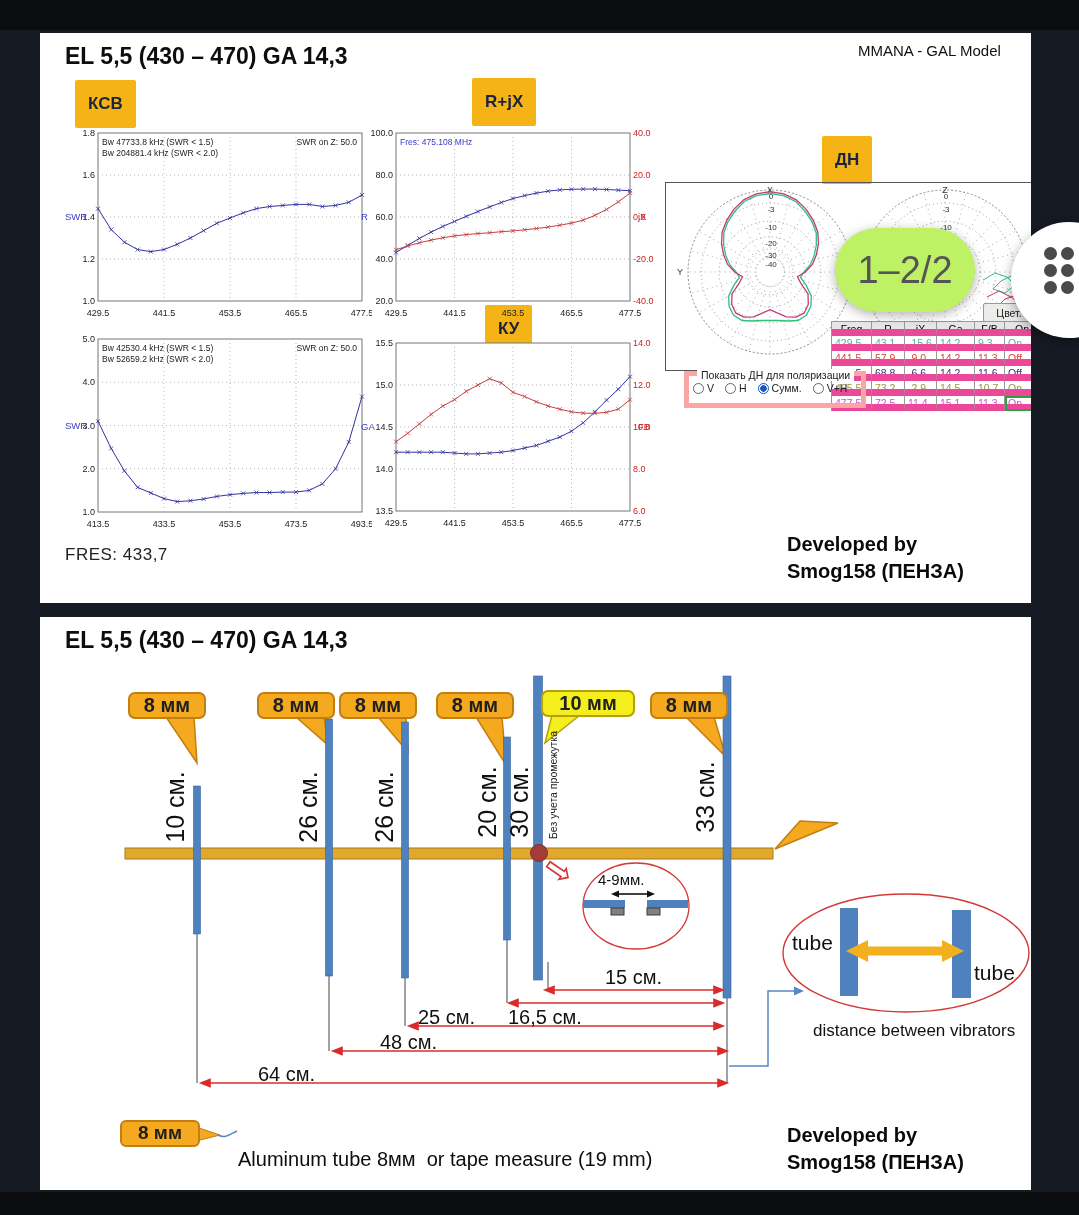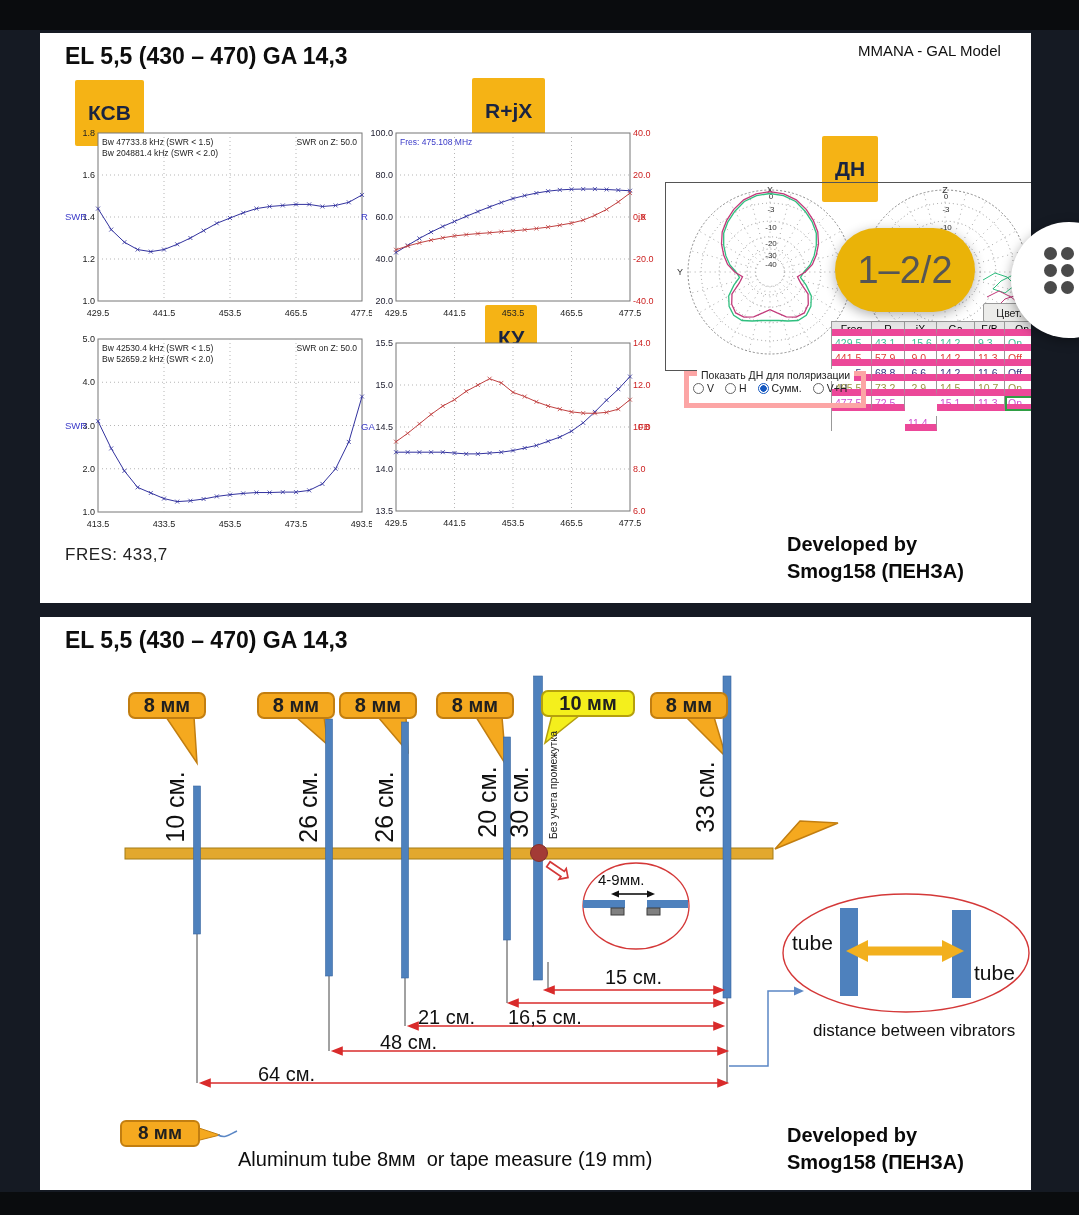--- a/index.html
+++ b/index.html
@@ -3,41 +3,41 @@
 <meta charset="utf-8">
 <style>
   html,body{margin:0;padding:0;background:#151a23;width:1079px;height:1215px;overflow:hidden;
     font-family:"Liberation Sans",sans-serif;position:relative;}
   .strip{position:absolute;left:0;width:1079px;background:#0a0c0e;}
   .panel{position:absolute;left:40px;width:991px;background:#ffffff;overflow:hidden;}
   .p1{top:33px;height:570px;}
   .p2{top:617px;height:573px;}
   .ptitle{position:absolute;font-size:23px;font-weight:700;color:#0d0d0d;white-space:nowrap;}
   .applabel{position:absolute;font-size:15px;color:#111;}
-  .tag{position:absolute;background:#F5B315;color:#1a2440;font-weight:600;font-size:21px;
-    padding:21px 13px;border-radius:2px;}
+  .tag{position:absolute;background:#F5B315;color:#1a2440;font-weight:600;font-size:17px;
+    padding:14px 13px;border-radius:2px;}
   svg{position:absolute;font-family:"Liberation Sans",sans-serif;}
   .polar-frame{position:absolute;left:625px;top:149px;width:380px;height:187px;border:1px solid #555;}
   .fres{position:absolute;left:25px;top:512px;font-size:17px;color:#222;letter-spacing:.5px;}
   .developed{position:absolute;font-size:20px;font-weight:700;color:#0a0a0a;line-height:27px;white-space:nowrap;}
   .colorbtn{position:absolute;left:943px;top:270px;width:52px;height:19px;background:#ececea;
     border:1px solid #999;border-radius:2px;font-size:10.5px;color:#222;padding:0;font-family:inherit;}
   .rgroup{position:absolute;left:644px;top:338px;width:172px;height:27px;border:5px solid #fca5a5;}
   .rglabel{position:absolute;left:8px;top:-7px;background:#fff;padding:0 4px;font-size:10.5px;color:#222;white-space:nowrap;}
   .rrow{position:absolute;left:4px;top:6px;display:flex;gap:11px;align-items:center;}
   .ropt{display:flex;align-items:center;gap:3px;font-size:10.5px;color:#222;}
   .rdot{width:11px;height:11px;border:1px solid #666;border-radius:50%;background:#fff;box-sizing:border-box;}
   .rdot.sel{border-color:#1558c0;background:radial-gradient(circle,#1558c0 0 3px,#fff 3.5px);}
   #freq-table{position:absolute;left:791px;top:288px;border-top:1px solid #999;border-left:1px solid #999;background:#fff;}
   .tr{display:flex;}
   .td,.th{border-right:1px solid #999;border-bottom:7px solid #ec4899;font-size:10.5px;
     padding:1px 0 1px 3px;box-sizing:border-box;height:15px;overflow:hidden;}
   .th{background:#e6e6e6;color:#000;text-align:center;padding-left:0;height:14px;}
   .td.sel{outline:2px solid #2f9e44;outline-offset:-2px;}
-  .pill{position:absolute;left:835px;top:228px;width:140px;height:84px;background:#eab308;border-radius:42px;
+  .pill{position:absolute;left:835px;top:228px;width:140px;height:84px;background:#bef264;border-radius:42px;
     box-shadow:0 3px 12px rgba(0,0,0,.30);display:flex;align-items:center;justify-content:center;
     font-size:38px;color:#555;z-index:30;}
   .dotsc{position:absolute;left:1011px;top:222px;width:116px;height:116px;background:#fff;border-radius:50%;
     box-shadow:0 3px 12px rgba(0,0,0,.35);z-index:31;}
   .dot{position:absolute;width:13px;height:13px;border-radius:50%;background:#4a4a4a;}
   
   .co{position:absolute;background:#F5A91F;border:2px solid #C27E10;border-radius:7px;color:#202020;
     font-size:20px;font-weight:600;text-align:center;height:23px;line-height:22px;z-index:3;}
   .co.yel{background:#F4EF1C;border-color:#B5A00C;}
   .vlab{position:absolute;width:120px;height:28px;transform:rotate(-90deg);font-size:25px;color:#111;
@@ -310,21 +310,21 @@
         <div class="td" style="width: 40px; color: rgb(155, 149, 64);">465.5</div>
         <div class="td" style="width: 33px; color: rgb(155, 149, 64);">73.2</div>
         <div class="td" style="width: 32px; color: rgb(155, 149, 64);">-2.9</div>
         <div class="td" style="width: 38px; color: rgb(155, 149, 64);">14.5</div>
         <div class="td" style="width: 30px; color: rgb(155, 149, 64);">10.7</div>
         <div class="td" style="width: 35px; color: rgb(155, 149, 64);">On</div>
       </div>
       <div class="tr">
         <div class="td" style="width: 40px; color: rgb(207, 79, 207);">477.5</div>
         <div class="td" style="width: 33px; color: rgb(207, 79, 207);">72.5</div>
-        <div class="td" style="width: 32px; color: rgb(207, 79, 207); margin-top: 20px;">11.4</div>
+        <div class="td" style="width: 32px; color: rgb(207, 79, 207);">11.4</div>
         <div class="td" style="width: 38px; color: rgb(207, 79, 207);">15.1</div>
         <div class="td" style="width: 30px; color: rgb(207, 79, 207);">11.3</div>
         <div class="td sel" style="width: 35px; color: rgb(207, 79, 207);">On</div>
       </div>
     </div>
 
   <div class="rgroup">
     <span class="rglabel">Показать ДН для поляризации</span>
     <div class="rrow" id="radio-row">
         <span class="ropt">
@@ -442,21 +442,21 @@
   <div class="vlab" style="left:284px;top:176px">26 см.</div>
   <div class="vlab" style="left:387px;top:171px">20 см.</div>
   <div class="vlab" style="left:419px;top:171px">30 см.</div>
   <div class="vlab" style="left:605px;top:166px">33 см.</div>
   <div class="gapnote">Без учета промежутка</div>
 
   <span class="redarrow">⇨</span>
 
   <div class="dimlab" style="left:565px;top:349px">15 см.</div>
   <div class="dimlab" style="left:468px;top:389px">16,5 см.</div>
-  <div class="dimlab" style="left:378px;top:389px">21 см.</div>
+  <div class="dimlab" style="left:378px;top:389px">25 см.</div>
   <div class="dimlab" style="left:340px;top:414px">48 см.</div>
   <div class="dimlab" style="left:218px;top:446px">64 см.</div>
 
   <div class="detlab">4-9мм.</div>
 
 
   <div class="tublab" style="left:752px;top:314px">tube</div>
   <div class="tublab" style="left:934px;top:344px">tube</div>
   <div class="tubcap">distance between vibrators</div>
 

